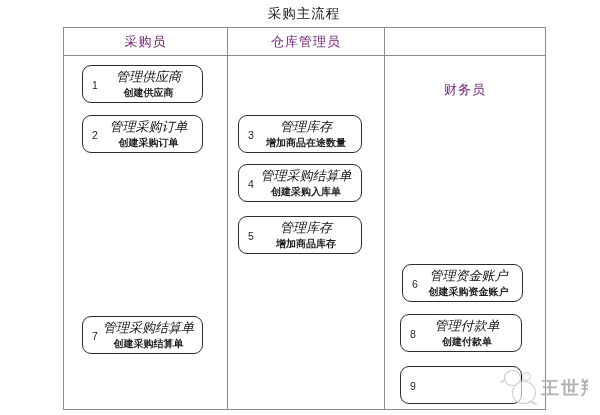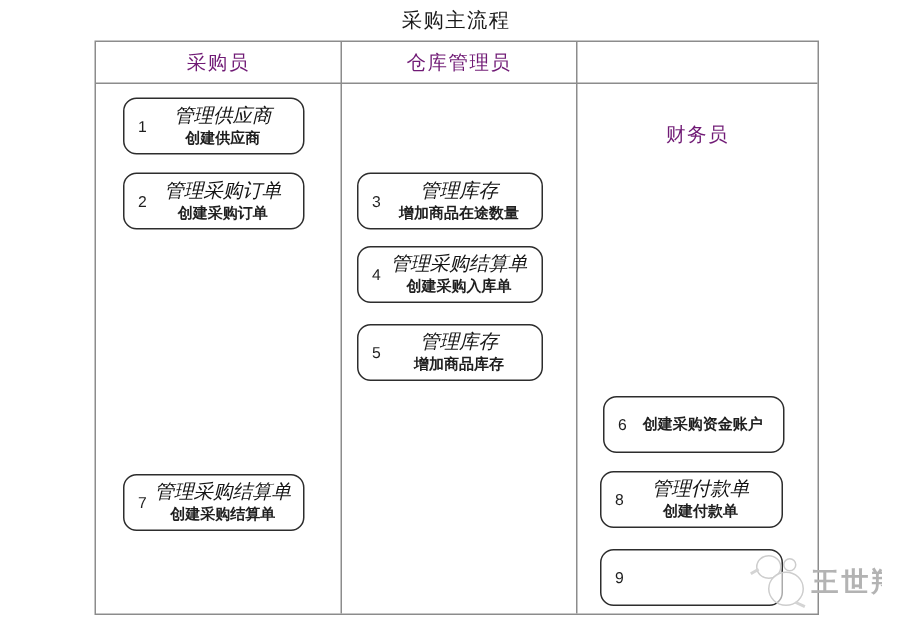--- a/index.html
+++ b/index.html
@@ -200,20 +200,21 @@
   </div>
 
   <div class="step-box pos-5">
     <span class="step-num">5</span>
     <span class="step-title">管理库存</span>
     <span class="step-sub">增加商品库存</span>
   </div>
 
   <div class="step-box pos-6">
     <span class="step-num">6</span>
+    <span class="step-title">管理资金账户</span>
     <span class="step-sub">创建采购资金账户</span>
   </div>
 
   <div class="step-box pos-7">
     <span class="step-num">7</span>
     <span class="step-title">管理采购结算单</span>
     <span class="step-sub">创建采购结算单</span>
   </div>
 
   <div class="step-box pos-8">

